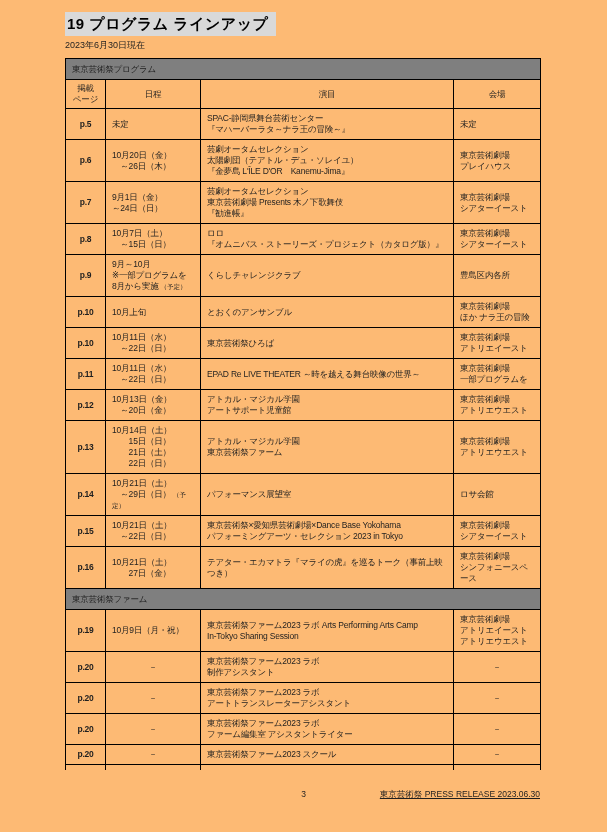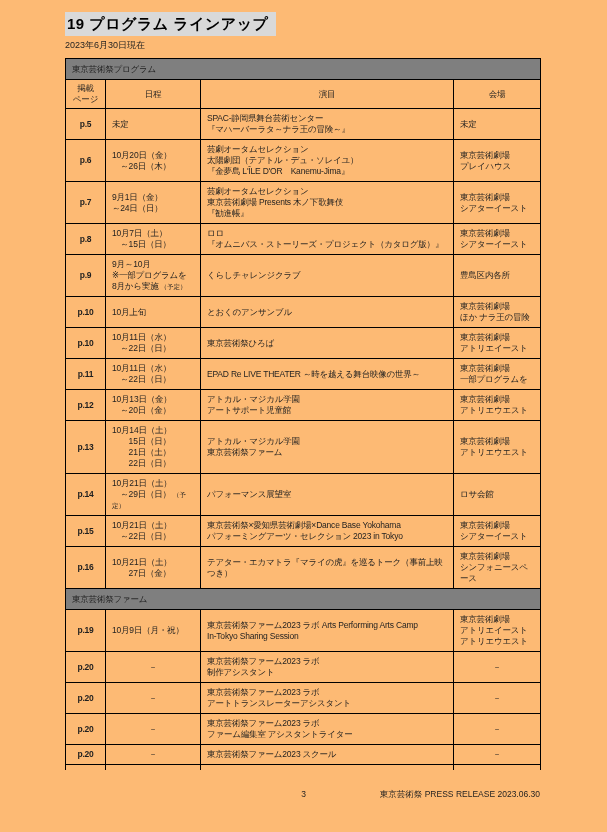--- a/index.html
+++ b/index.html
@@ -85,20 +85,21 @@
   .page-num {
     position: absolute;
     left: 0;
     width: 100%;
     text-align: center;
   }
   .footer-right {
     position: absolute;
     right: 67px;
     top: 0;
+    text-decoration: underline;
   }
 </style>
 </head>
 <body>
 
 <div class="page">
 
   <div class="title-row">
     <span class="doc-title">19 プログラム ラインアップ</span>
   </div>

